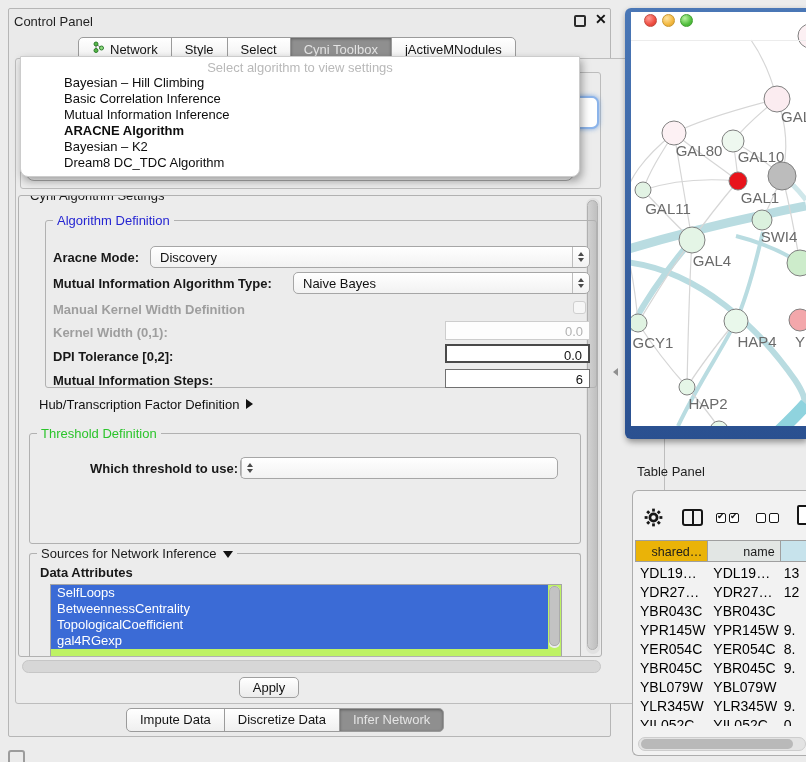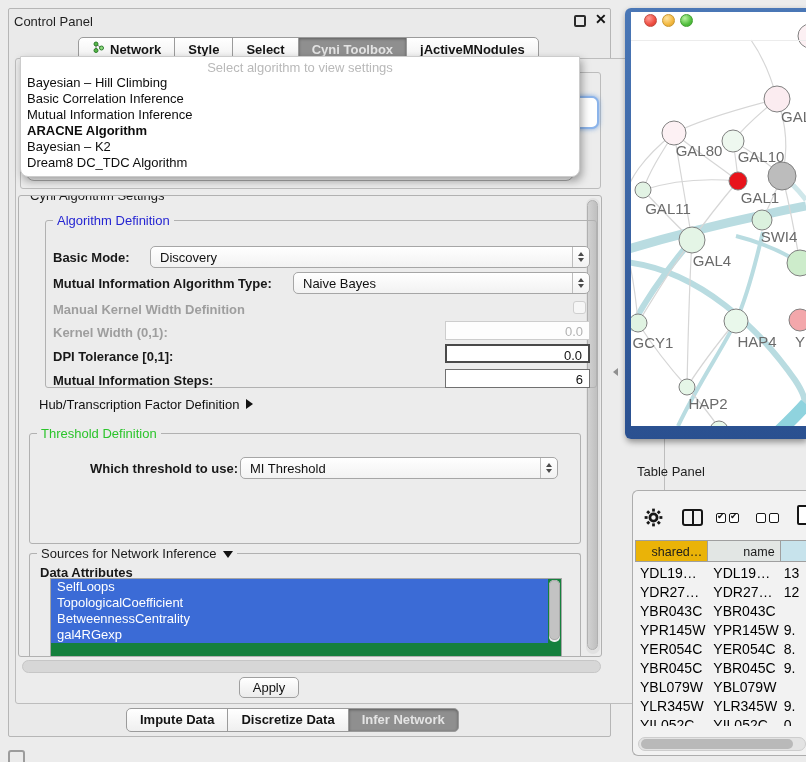--- a/index.html
+++ b/index.html
@@ -10,21 +10,21 @@
   }
   .abs { position:absolute; }
 
   
   #control-panel { left:8px; top:8px; width:603px; height:729px;
     background:#eaeaea; border:1px solid #b6b6b6; border-radius:2px; }
   #cp-title { left:5px; top:5px; font-size:13px; color:#1f1f1f; }
   #cp-float { left:565px; top:6px; width:12px; height:12px; border:2px solid #2b2b2b; border-radius:2px; background:transparent; }
   #cp-close { left:586px; top:2px; font-size:14px; font-weight:bold; color:#111; }
 
-  .seg { display:flex;font-weight:bold; }
+  .seg { display:flex; }
   .seg .tab { border:1px solid #9b9b9b; margin-left:-1px; padding:3px 13px 4px;
     background:linear-gradient(#ffffff,#efefef); color:#141414; white-space:nowrap;
     display:flex; align-items:center; gap:5px; font-size:13px; }
   .seg .tab:first-child { border-radius:5px 0 0 5px; margin-left:0; }
   .seg .tab:last-child  { border-radius:0 5px 5px 0; }
   .seg .tab.sel { background:#8f8f8f; color:#e4e4e4; box-shadow:inset 0 1px 3px rgba(0,0,0,.35); }
 
   #top-tabs { left:69px; top:28px; }
   #bottom-tabs { left:117px; top:699px; }
 
@@ -35,21 +35,21 @@
   #hidden-group { left:4px; top:13px; width:581px; height:117px; border:1px solid #bcbcbc; border-radius:3px; }
   #hidden-combo { left:10px; top:85px; width:548px; height:37px; border:1px solid #ababab; border-radius:8px; background:#f7f7f7; }
   #focus-combo { left:406px; top:37px; width:177px; height:33px; border:2px solid #8cb4ea; border-radius:7px;
     background:#fff; box-shadow:0 0 5px rgba(100,150,220,.85); }
 
   
   #algo-dropdown { left:4px; top:-3px; width:560px; height:121px; z-index:6;
     background:#ffffff; border:1px solid #cccccc; border-radius:0 0 8px 8px;
     box-shadow:2px 4px 9px rgba(0,0,0,.35); }
   #algo-placeholder { text-align:center; padding-top:3px; color:#b9b9b9; }
-  .ditem { padding-left:6px; height:16px; line-height:16px; color:#0d0d0d; }
+  .ditem { padding-left:6px; height:16px; line-height:16px; color:#0d0d0d;margin-left:37px; }
   .ditem.bsel { font-weight:bold; }
 
   
   .grp { position:absolute; border:1px solid #b1b1b1; border-radius:3px; }
   .glbl { position:absolute; top:-8px; left:7px; background:#ececec; padding:0 4px; font-size:13px; color:#1a1a1a; white-space:nowrap; }
   .glbl.blue  { color:#2525d2; }
   .glbl.green { color:#2cc42c; }
 
   #cyni-group { left:2px; top:136px; width:584px; height:462px; overflow:hidden; }
   #cyni-group > .glbl { overflow:visible; }
@@ -75,22 +75,22 @@
   .fld.dis { border:1px solid #cdcdcd; color:#b2b2b2; background:#fdfdfd; }
   .fld.strong { border:2px solid #4a4a4a; color:#111; }
   .fld.mid { border:1px solid #707070; color:#111; }
   .fld.soft { border:1px solid #9a9a9a; color:#111; }
 
   #kernel-cbx { position:absolute; left:527px; top:80px; width:13px; height:13px;
     border:1px solid #cfcfcf; border-radius:3px; background:#f6f6f6; }
 
   #hub-row { position:absolute; left:20px; top:201px; color:#111; }
 
-  #attr-list { position:absolute; left:20px; top:24px; width:512px; height:80px;
-    background:#15803d; border:1px solid #a5a5a5; }
+  #attr-list { position:absolute; left:20px; top:30px; width:512px; height:80px;
+    background:#bef264; border:1px solid #a5a5a5; }
   .attr-item { height:16px; line-height:16px; width:calc(100% - 13px); background:#3b6bd6; color:#fff; padding-left:6px; font-size:13px; }
   #list-scroll { position:absolute; right:1px; top:1px; width:11px; height:62px; background:#ececec; border-radius:5px; }
   #list-thumb { position:absolute; left:0; top:0; width:11px; height:60px; background:#c3c3c3; border:1px solid #ababab; border-radius:5px; }
 
   #h-scroll { left:6px; top:601px; width:579px; height:13px; background:#d7d7d7; border:1px solid #c6c6c6; border-radius:7px; }
 
   #apply-btn { left:223px; top:618px; width:60px; height:21px; border:1px solid #9f9f9f; border-radius:5px;
     background:linear-gradient(#ffffff,#ebebeb); text-align:center; padding-top:2px; color:#111; }
 
   
@@ -197,21 +197,21 @@
       <div id="cyni-group" class="grp">
         <span class="glbl">Cyni Algorithm Settings</span>
 
         <div id="v-scroll">
           <div id="v-thumb"></div>
         </div>
 
         <div class="grp" style="left:26px; top:24px; width:552px; height:168px;">
           <span class="glbl blue">Algorithm Definition</span>
 
-          <span class="blbl" style="left:7px; top:29px;">Basic Mode:</span>
+          <span class="blbl" style="left:7px; top:29px;">Aracne Mode:</span>
           <div class="combo" style="left:104px; top:25px; width:440px;">
             <span class="cval">Discovery</span>
             <span class="stp">
                 <span class="tri-up"></span>
                 <span class="tri-dn"></span>
               </span>
           </div>
 
           <span class="blbl" style="left:7px; top:55px;">Mutual Information Algorithm Type:</span>
           <div class="combo" style="left:247px; top:51px; width:297px;">
@@ -221,53 +221,52 @@
                 <span class="tri-dn"></span>
               </span>
           </div>
 
           <span class="dlbl" style="left:7px; top:81px;">Manual Kernel Width Definition</span>
           <div id="kernel-cbx"></div>
 
           <span class="dlbl" style="left:7px; top:104px;">Kernel Width (0,1):</span>
           <div class="fld dis" style="left:399px; top:100px; width:145px;">0.0</div>
 
-          <span class="blbl" style="left:7px; top:128px;">DPI Tolerance [0,1]:</span>
+          <span class="blbl" style="left:7px; top:128px;">DPI Tolerance [0,2]:</span>
           <div class="fld strong" style="left:399px; top:123px; width:145px;">0.0</div>
 
           <span class="blbl" style="left:7px; top:152px;">Mutual Information Steps:</span>
           <div class="fld mid" style="left:399px; top:148px; width:145px;">6</div>
         </div>
 
         <div id="hub-row">
           <span>Hub/Transcription Factor Definition</span><span class="tri-right"></span>
         </div>
 
         <div class="grp" style="left:10px; top:237px; width:552px; height:111px;">
           <span class="glbl green">Threshold Definition</span>
 
           <span class="blbl" style="left:60px; top:27px;">Which threshold to use:</span>
           <div class="combo" style="left:210px; top:23px; width:318px;">
-            <span class="cval">MI Threshold</span>
             <span class="stp">
                 <span class="tri-up"></span>
                 <span class="tri-dn"></span>
               </span>
           </div>
 
         </div>
 
         <div class="grp" style="left:10px; top:357px; width:552px; height:110px; border-bottom:none;">
           <span class="glbl"><span>Sources for Network Inference</span><span class="tri-down-s"></span></span>
           <span class="blbl" style="left:10px; top:11px;">Data Attributes</span>
 
           <div id="attr-list">
             <div class="attr-item">SelfLoops</div>
+            <div class="attr-item">BetweennessCentrality</div>
             <div class="attr-item">TopologicalCoefficient</div>
-            <div class="attr-item">BetweennessCentrality</div>
             <div class="attr-item">gal4RGexp</div>
             <div id="list-scroll">
                 <div id="list-thumb"></div>
               </div>
           </div>
         </div>
       </div>
 
       <div id="h-scroll" class="abs"></div>
       <div id="apply-btn" class="abs">Apply</div>

